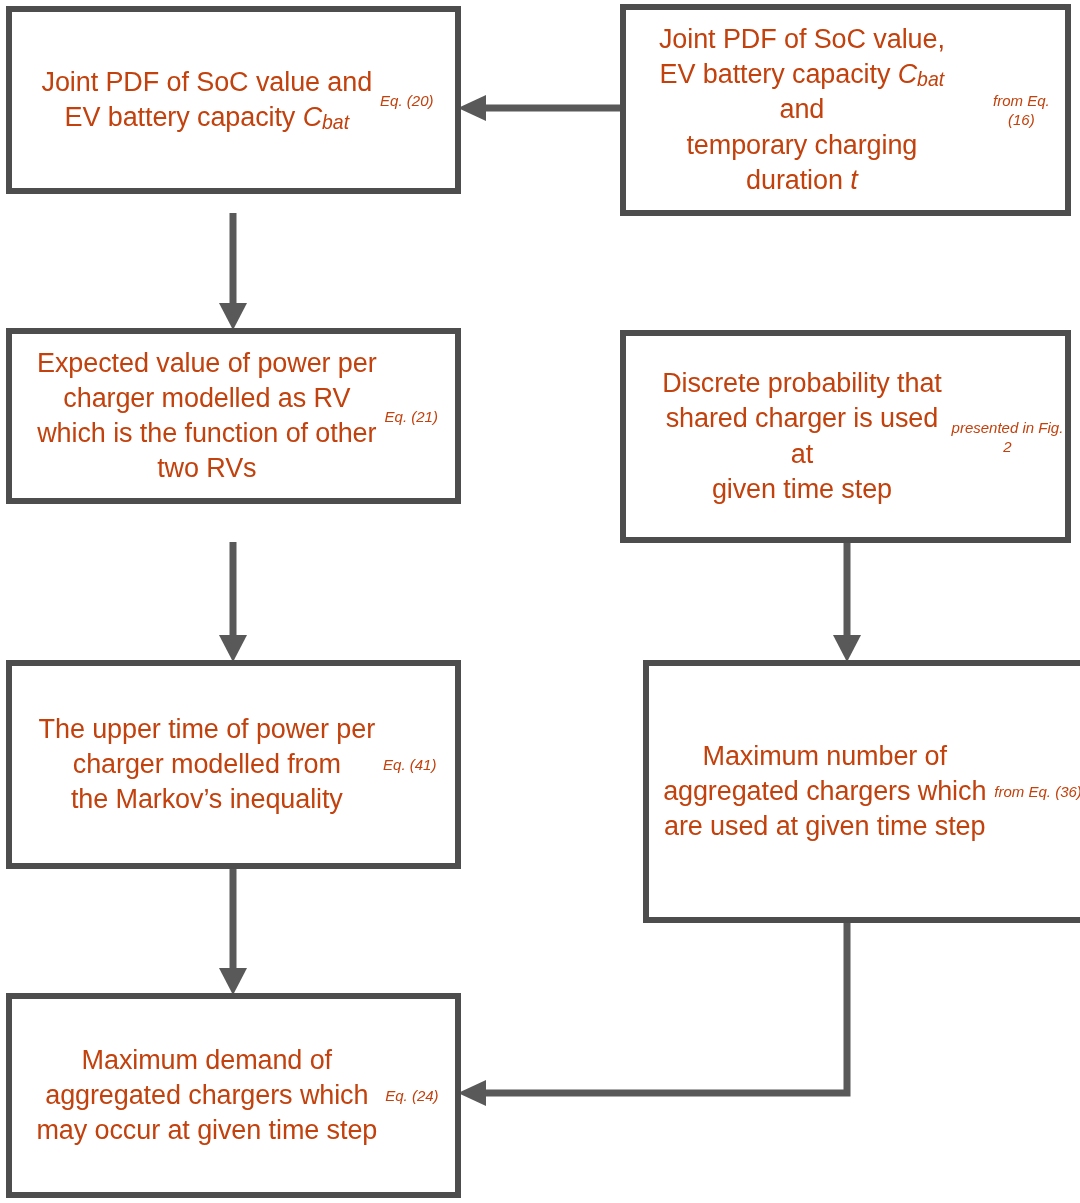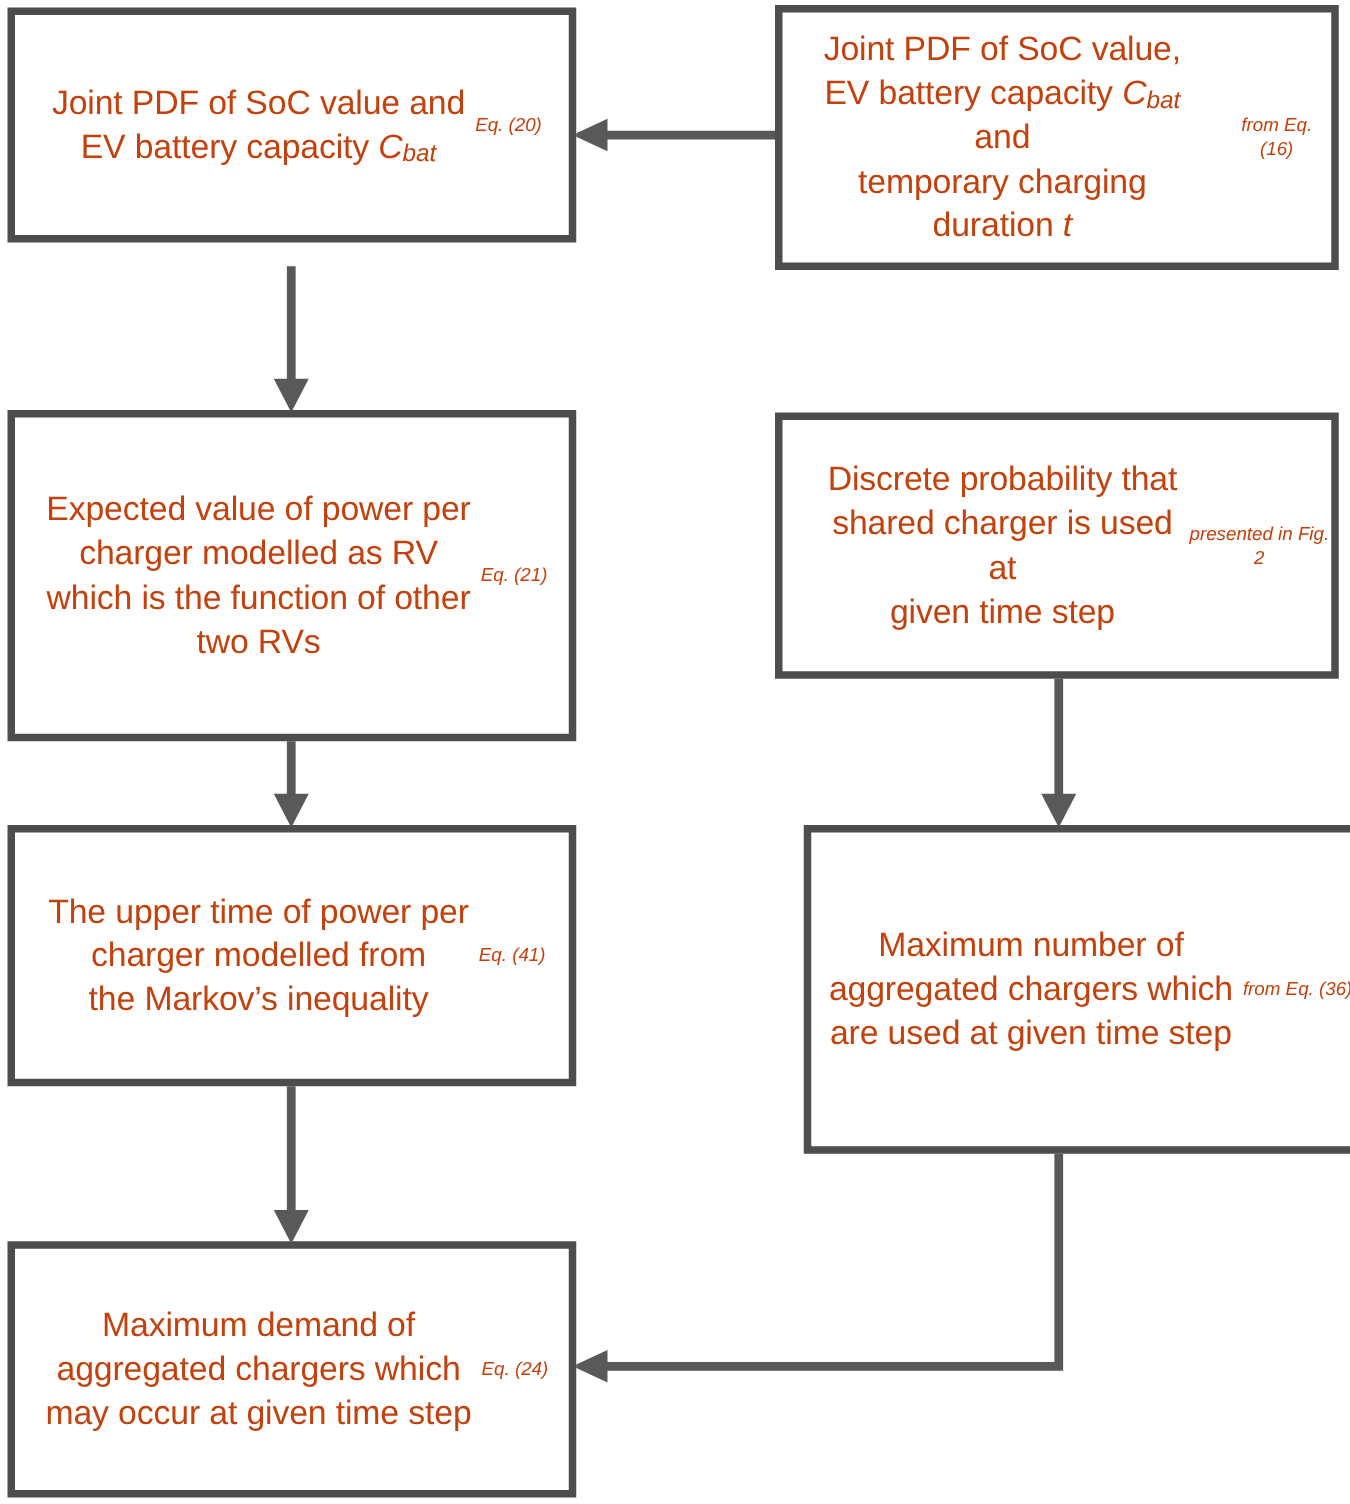--- a/index.html
+++ b/index.html
@@ -51,21 +51,21 @@
     font-size: 0.72em;
     vertical-align: baseline;
     position: relative;
     top: 3px;
     letter-spacing: 0;
   }
 
   
   #node-1 { left: 6px;   top: 6px;    width: 455px; height: 188px; }
   #node-2 { left: 620px; top: 4px;    width: 451px; height: 212px; }
-  #node-3 { left: 6px;   top: 328px;  width: 455px; height: 265px; text-align: center; }
+  #node-3 { left: 6px;   top: 328px;  width: 455px; height: 176px; text-align: center; }
   #node-4 { left: 620px; top: 330px;  width: 451px; height: 213px; padding-left: 28px; }
   #node-5 { left: 6px;   top: 660px;  width: 455px; height: 209px; }
   #node-6 { left: 620px; top: 660px;  width: 451px; height: 263px; margin-left: 23px; }
   #node-7 { left: 6px;   top: 993px;  width: 455px; height: 205px; }
 
   
   .conn {
     position: absolute;
     overflow: visible;
   }

